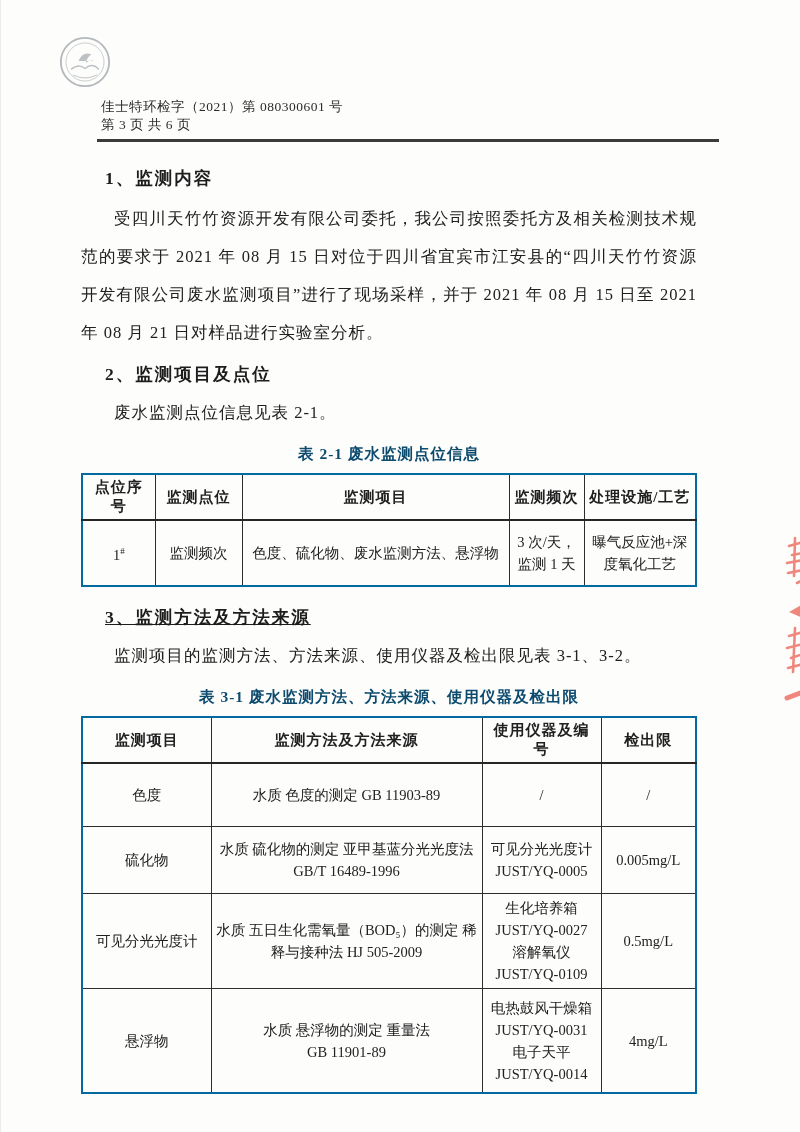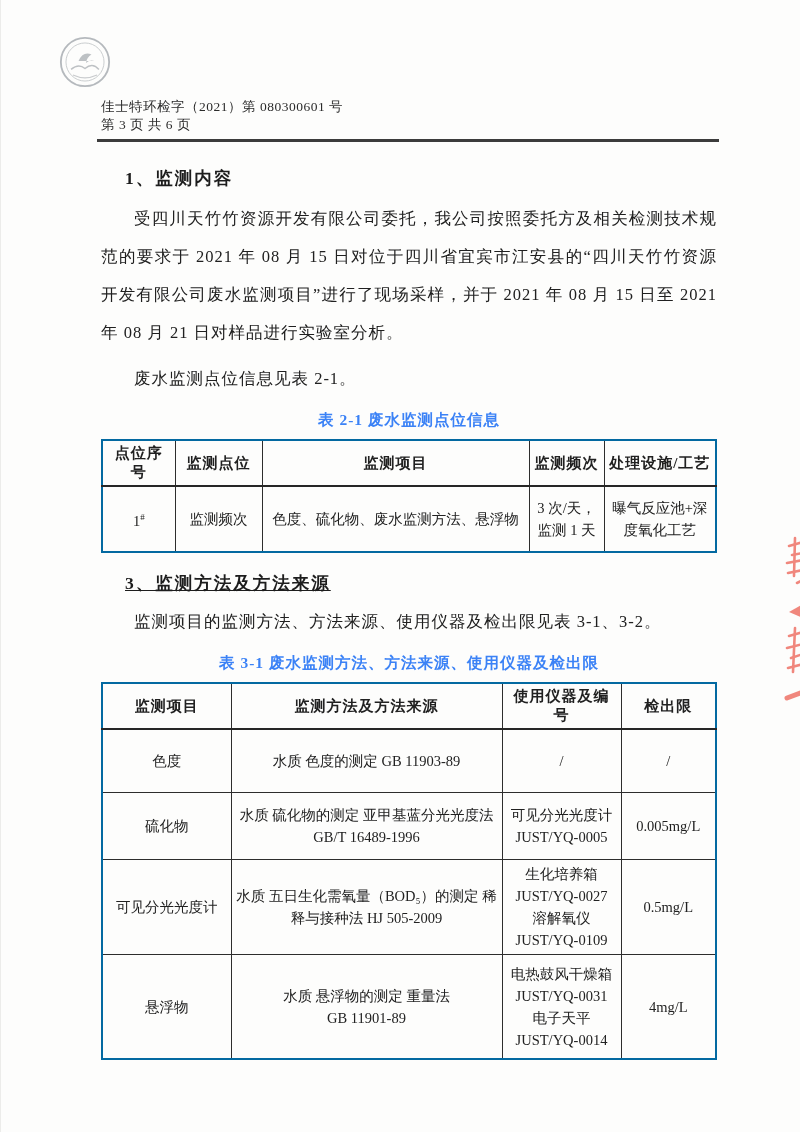--- a/index.html
+++ b/index.html
@@ -23,36 +23,36 @@
   .brand-en{
     font-size:9.5px;font-weight:700;letter-spacing:1.6px;color:#55585b;margin-top:4px;
   }
   .docrow{
     margin:10px 0 0 42px;width:616px;
     display:flex;justify-content:space-between;
     font-size:13.5px;letter-spacing:.5px;color:#2b2b2b;flex-direction:column;
   }
   .rule{margin:5px 0 0 38px;width:622px;height:3px;background:#3c3c3c;}
   
-  .content{margin-left:100px;width:616px;}
+  .content{margin-left:80px;width:616px;}
   h2.sec{
     font-size:17.5px;font-weight:700;letter-spacing:2px;
     margin:24px 0 0 24px;color:#1d1d1d;
   }
   h2.sec.s2{margin-top:10px;}
   h2.sec.s3{margin-top:18px;text-decoration:underline;}
   p.body{
     font-size:16.5px;line-height:38px;letter-spacing:1px;
     text-indent:2em;text-align:justify;
     margin:10px 0 0 0;color:#202020;
   }
   p.single{margin-top:8px;}
   p.caption{
     margin:12px 0 0 0;text-align:center;
-    font-size:15.5px;font-weight:700;letter-spacing:1px;color:#3b82f6;
+    font-size:15.5px;font-weight:700;letter-spacing:1px;color:#0c4a6e;
   }
   table.t{
     border-collapse:collapse;margin-top:8px;width:616px;
     border:2px solid #0369a1;table-layout:fixed;padding-left:20px;
   }
   table.t th,table.t td{
     border:1px solid #2d2d2d;
     text-align:center;vertical-align:middle;
     padding:3px 4px;color:#212121;
   }
@@ -93,20 +93,21 @@
       <span>第 3 页 共 6 页</span>
     </div>
     <div class="rule"></div>
   </header>
 
   <main class="content">
 
     <h2 class="sec">1、监测内容</h2>
     <p class="body">受四川天竹竹资源开发有限公司委托，我公司按照委托方及相关检测技术规范的要求于 2021 年 08 月 15 日对位于四川省宜宾市江安县的“四川天竹竹资源开发有限公司废水监测项目”进行了现场采样，并于 2021 年 08 月 15 日至 2021 年 08 月 21 日对样品进行实验室分析。</p>
 
+    <h2 class="sec s2">2、监测项目及点位</h2>
     <p class="body single">废水监测点位信息见表 2-1。</p>
     <p class="caption">表 2-1  废水监测点位信息</p>
 
     <table class="t t2">
       <colgroup>
         <col style="width:73px">
           <col style="width:87px">
           <col style="width:267px">
           <col style="width:75px">
           <col>

